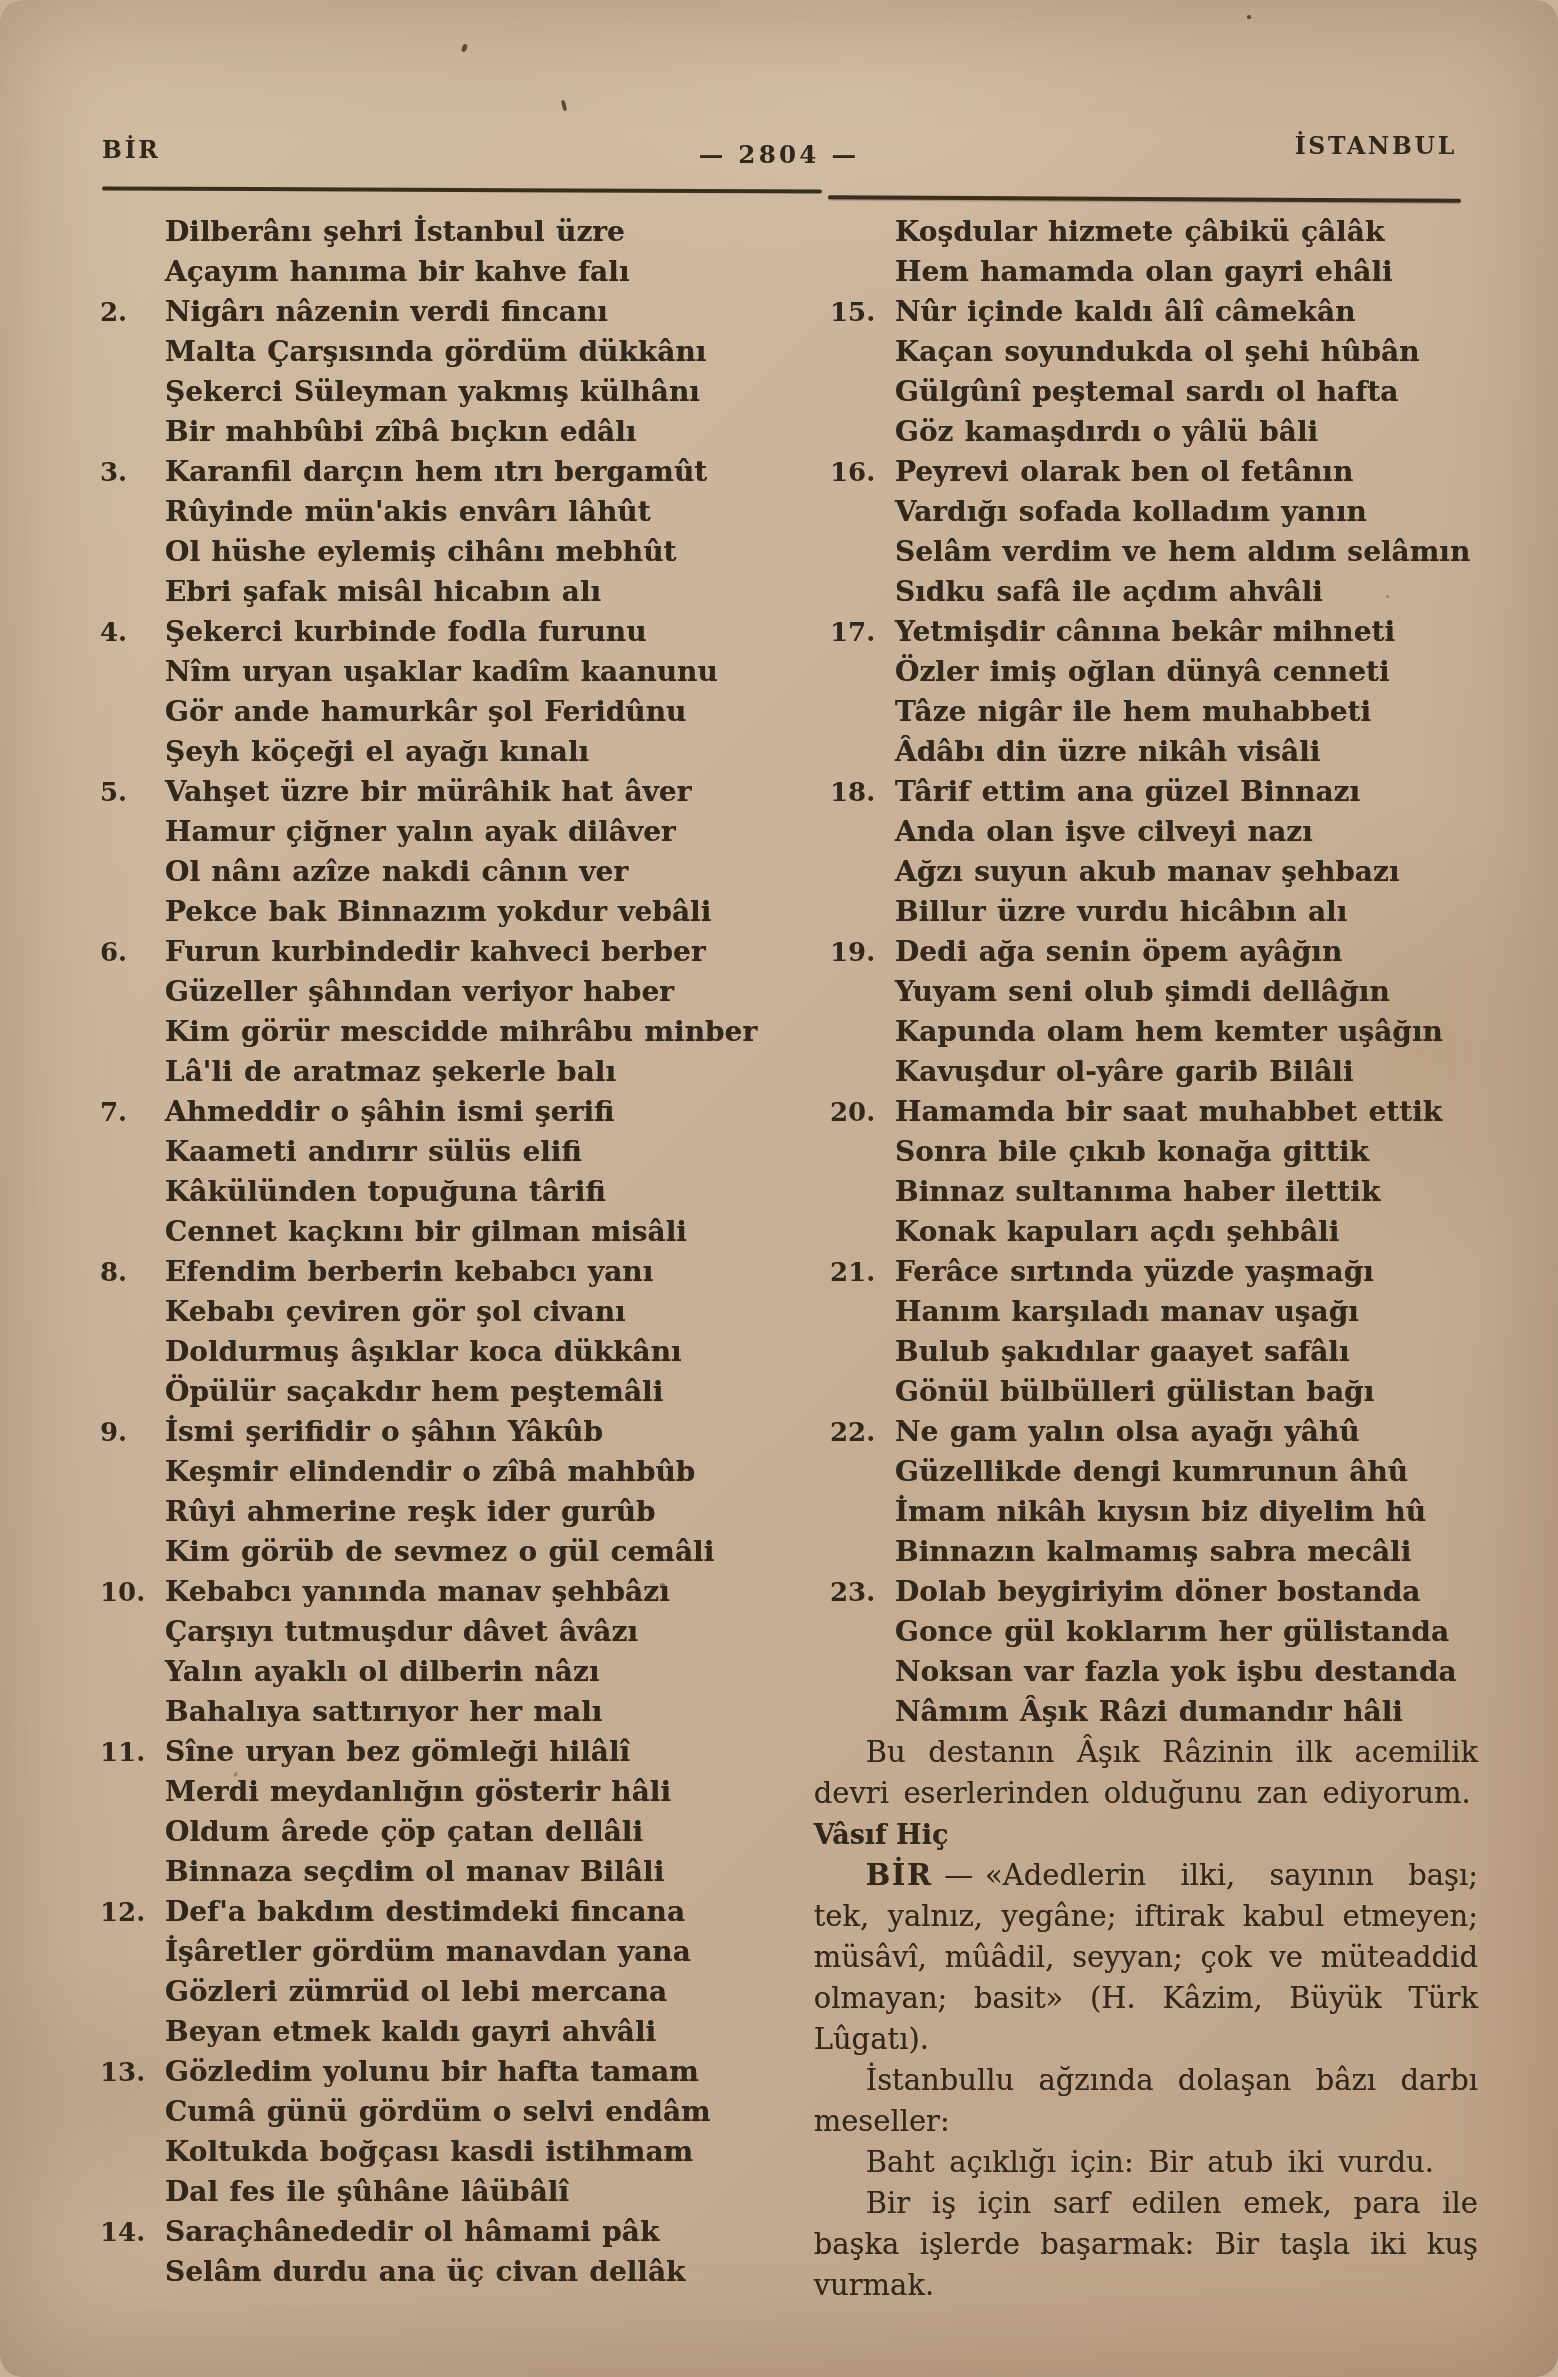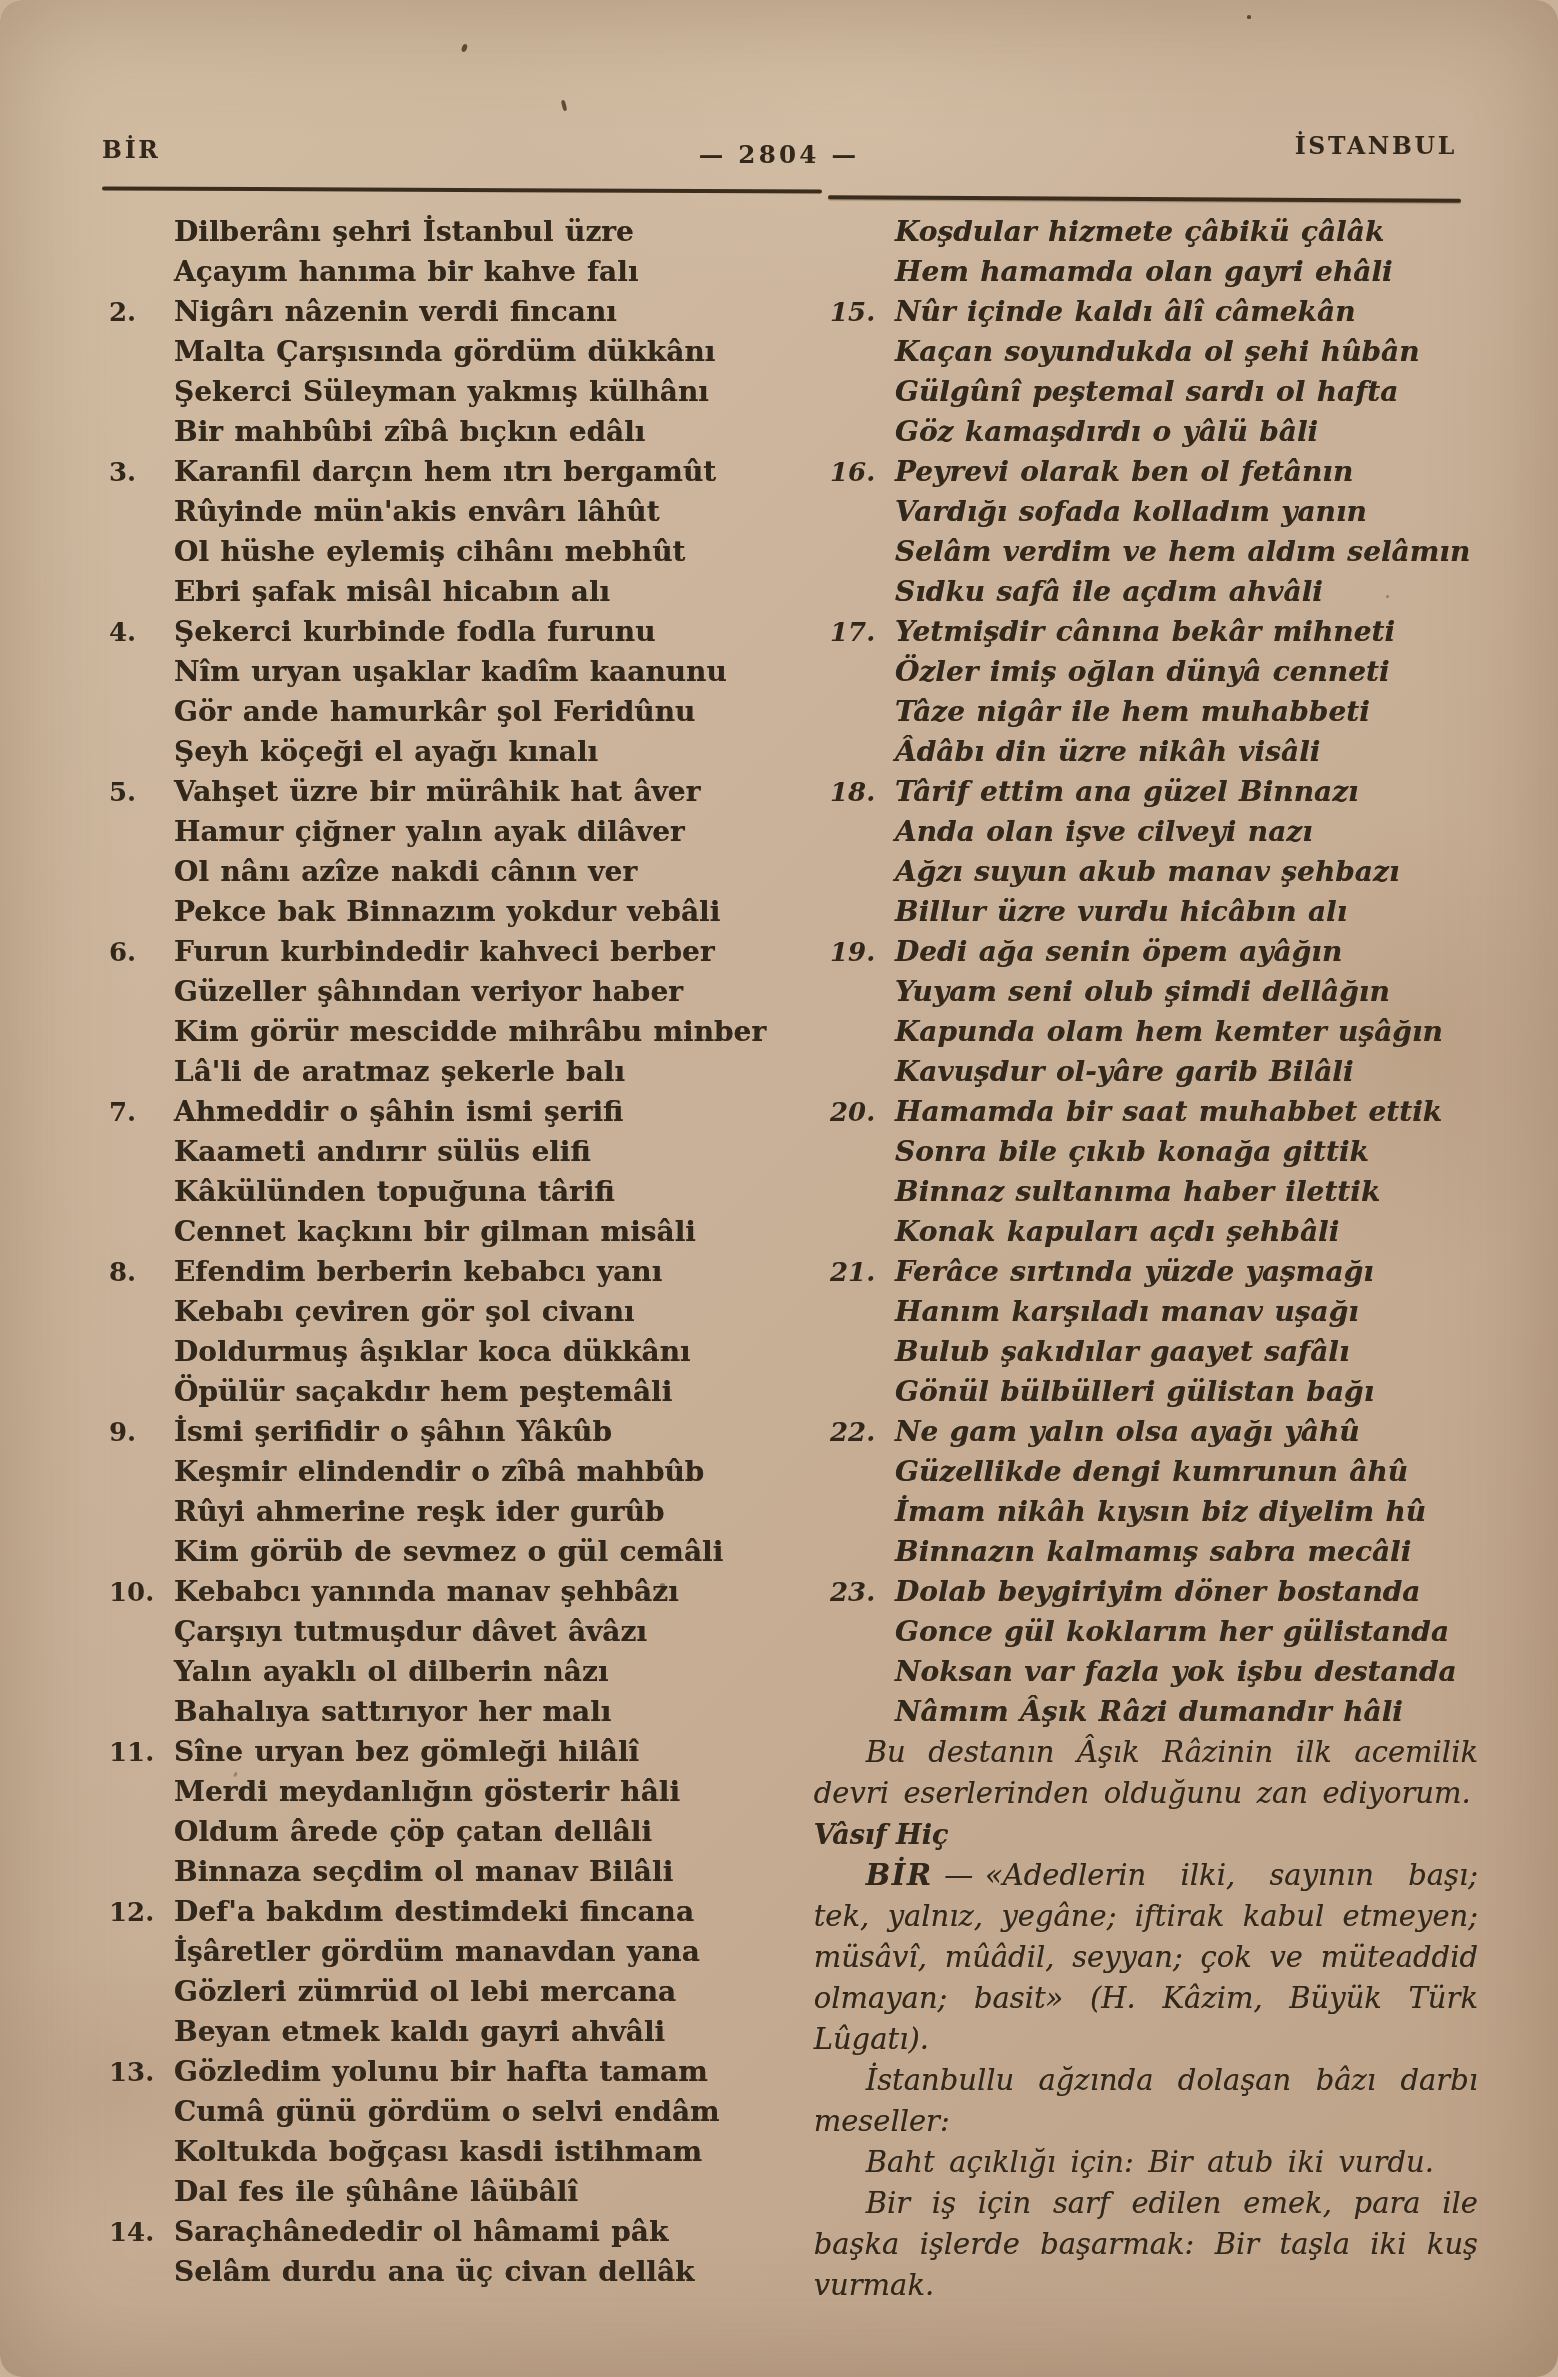--- a/index.html
+++ b/index.html
@@ -28,22 +28,22 @@
   
   .running-head{position:absolute;top:131px;left:101px;right:101px;height:37px;}
   .rh-left{position:absolute;left:1.1px;top:5.3px;font-weight:bold;font-size:23.5px;letter-spacing:2.7px;}
   .rh-center{position:absolute;left:50%;transform:translateX(-50%);top:8.5px;font-weight:bold;font-size:24.6px;letter-spacing:3.2px;}
   .rh-right{position:absolute;right:0;top:1.1px;font-weight:bold;font-size:23.5px;letter-spacing:2.7px;}
   .head-rule{position:absolute;background:#3b2d1d;height:3.7px;border-radius:2.1px;}
   .head-rule.seg1{left:102px;top:188px;width:720px;transform:rotate(.25deg);}
   .head-rule.seg2{left:828px;top:197px;width:633px;transform:rotate(.30deg);box-shadow:0 1.1px 1.1px rgba(59,45,29,.3);}
   
   .col{position:absolute;top:212px;width:675px;}
-  .col-left{left:109px;}
-  .col-right{left:803px;font-style:italic;}
+  .col-left{left:100px;}
+  .col-right{left:803px;}
   .stanza{display:grid;grid-template-columns:65px 1fr;}
   .col-right .stanza{padding-left:27px;grid-template-columns:65px 1fr;}
   .vnum{font-weight:bold;font-size:26px;line-height:40px;}
   .vline{font-weight:bold;font-size:28px;line-height:40px;white-space:nowrap;word-spacing:1.6px;
          text-shadow:0 0 0.5px rgba(45,32,18,.55);}
   
   .prose{padding-left:10.7px;padding-right:0;}
   .prose-par{
     font-size:29px;line-height:41px;text-align:justify;text-indent:52px;
     word-spacing:5.3px;text-shadow:0 0 0.5px rgba(45,32,18,.45);

